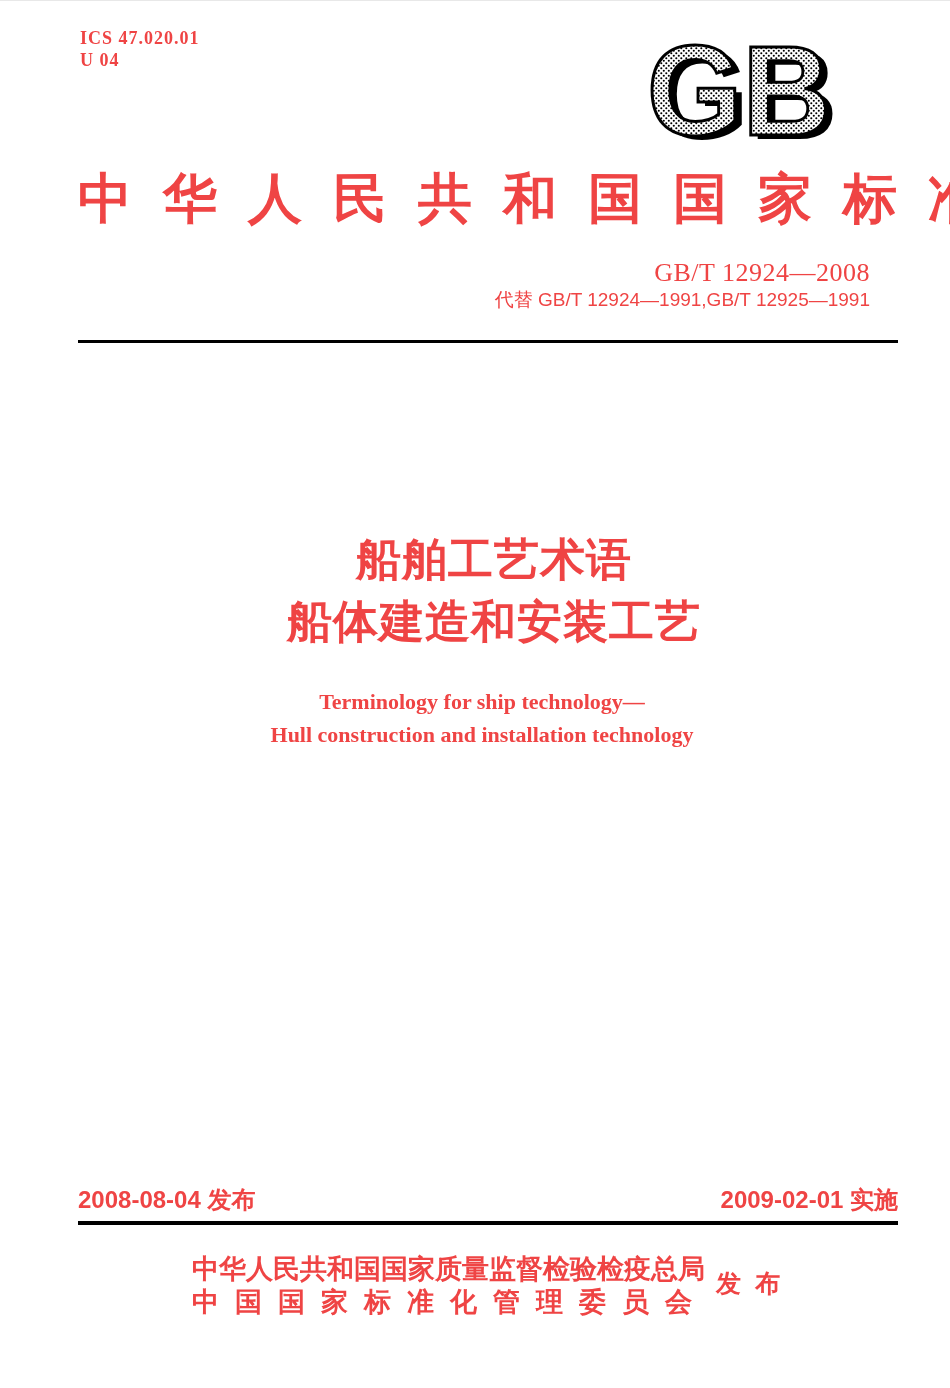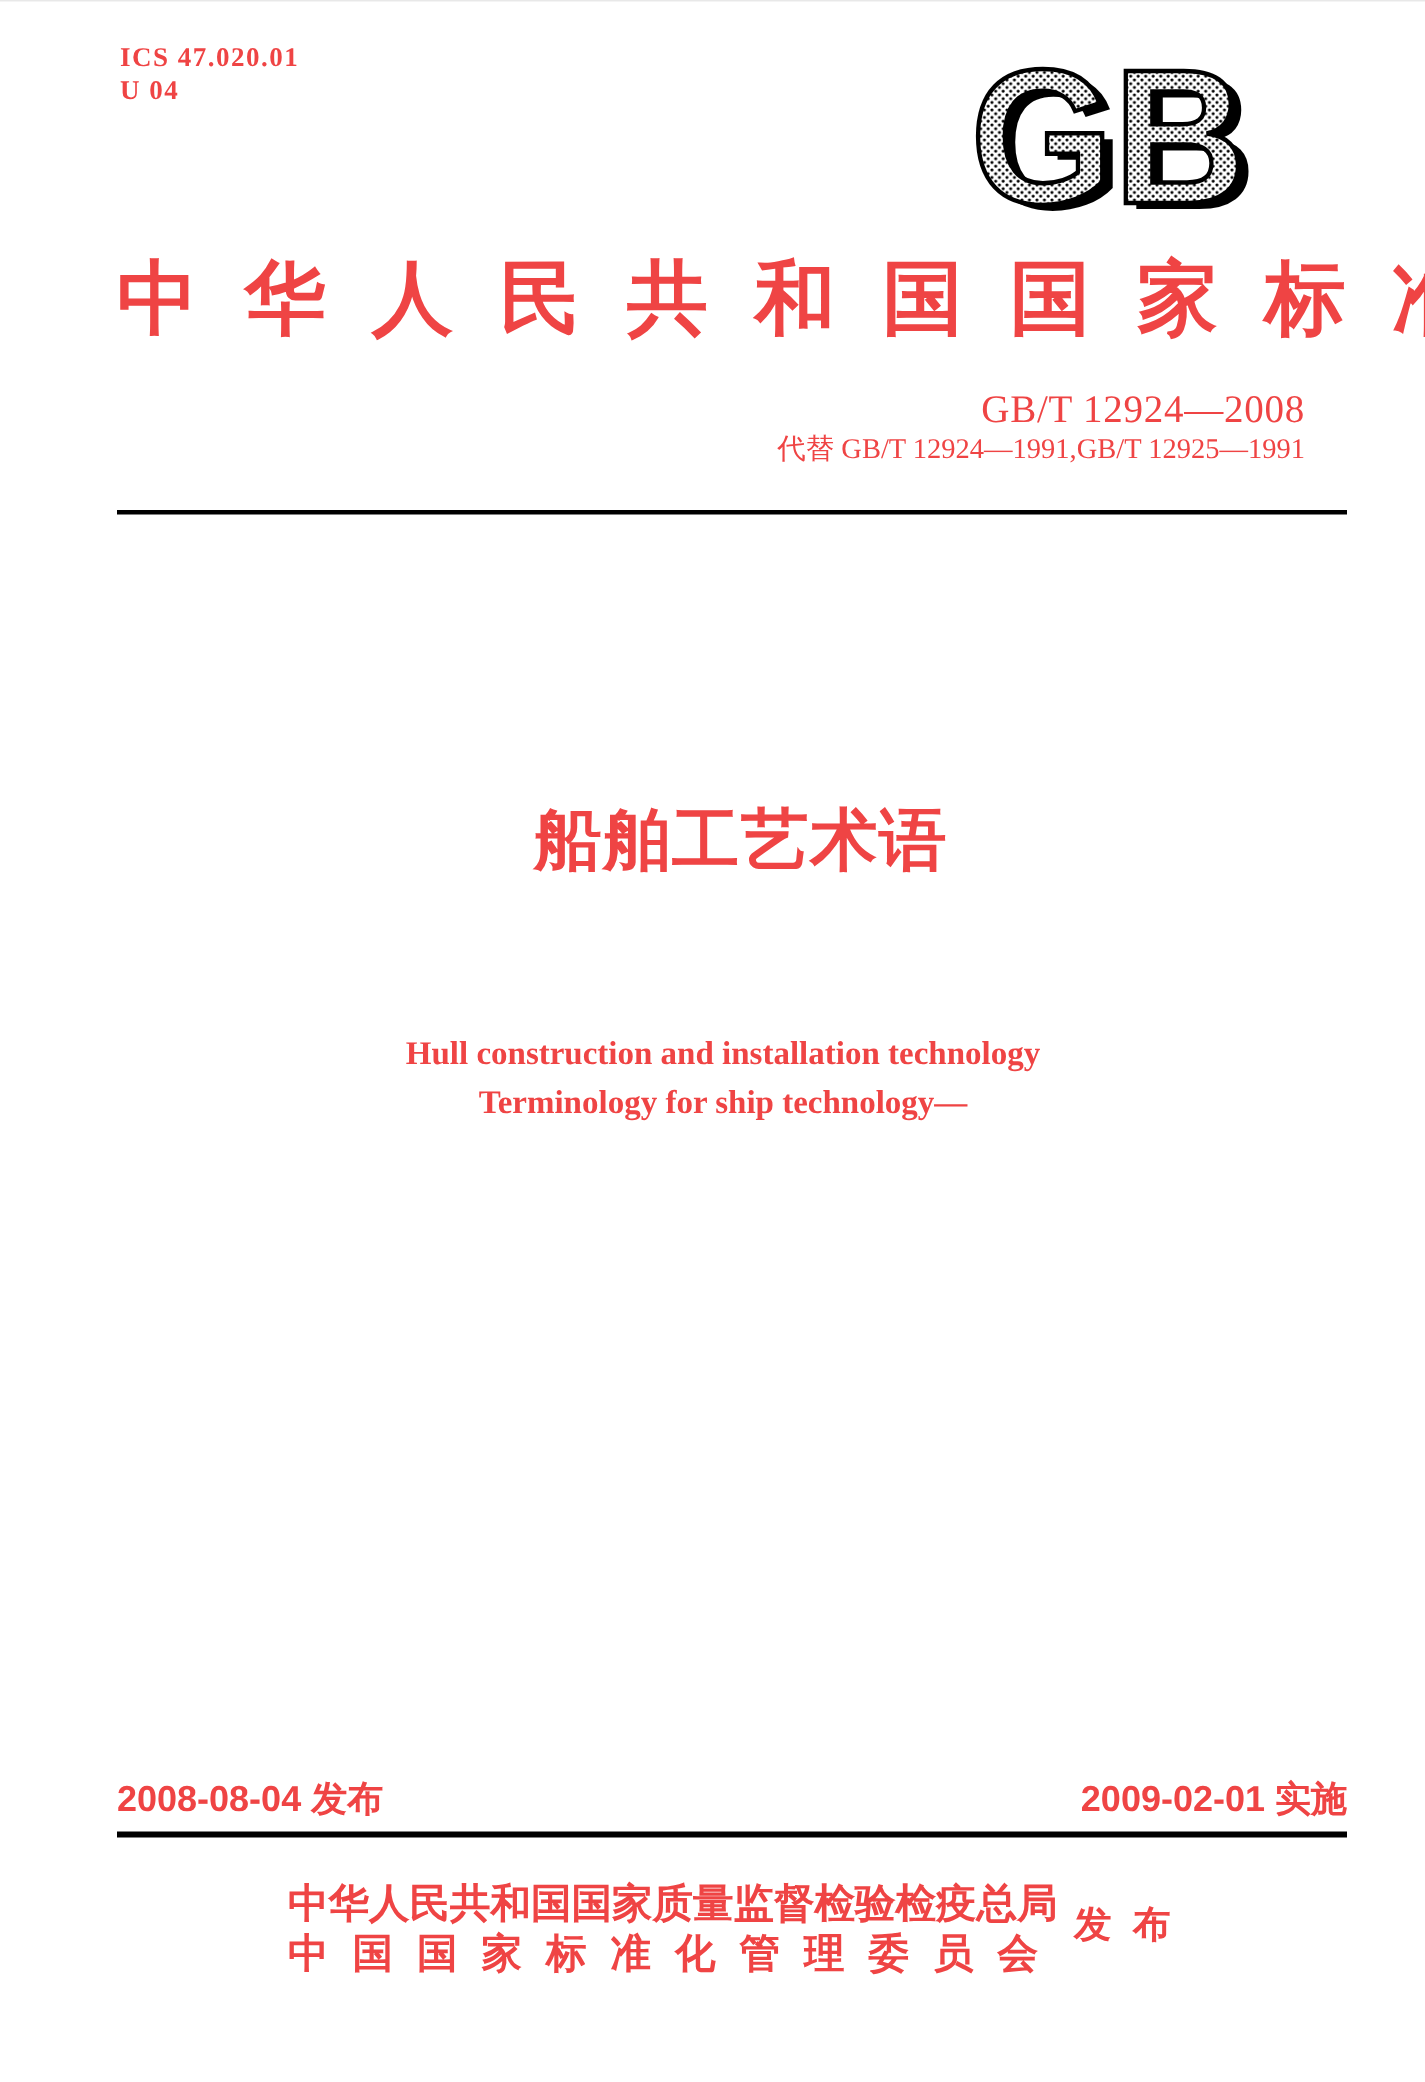--- a/index.html
+++ b/index.html
@@ -77,21 +77,21 @@
     white-space: nowrap;
   }
   .std-number {
     font-family: "Liberation Serif", serif;
     font-weight: normal;
     font-size: 26px;
     line-height: 31px;
     letter-spacing: 0.5px;
   }
   .std-supersedes {
-    font-family: Liberation Serif, serif;
+    font-family: Liberation Sans, sans-serif;
     font-size: 19px;
     line-height: 23px;
   }
 
   .rule-top {
     position: absolute;
     left: 78px;
     top: 339px;
     width: 820px;
     height: 3px;
@@ -213,25 +213,26 @@
 
   <div class="std-number-block">
     <div class="std-number">GB/T 12924—2008</div>
     <div class="std-supersedes">代替 GB/T 12924—1991,GB/T 12925—1991</div>
   </div>
 
   <div class="rule-top"></div>
 
   <div class="cn-title">
     <div>船舶工艺术语</div>
+    <div>船体建造和安装工艺</div>
   </div>
 
   <div class="en-title">
+    <div>Terminology for ship technology—</div>
     <div>Hull construction and installation technology</div>
-    <div>Terminology for ship technology—</div>
   </div>
 
   <div class="dates-row">
     <span>2008-08-04 发布</span>
     <span>2009-02-01 实施</span>
   </div>
 
   <div class="rule-bottom"></div>
 
   <div class="issuer-block">

